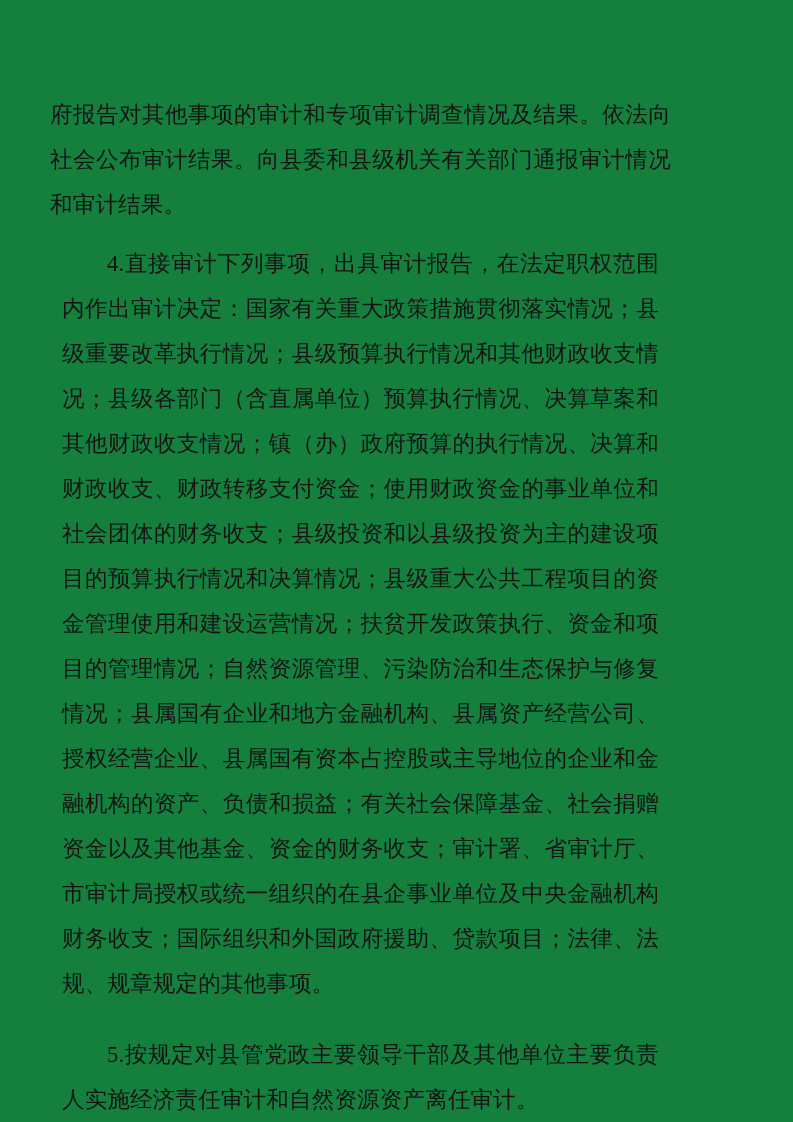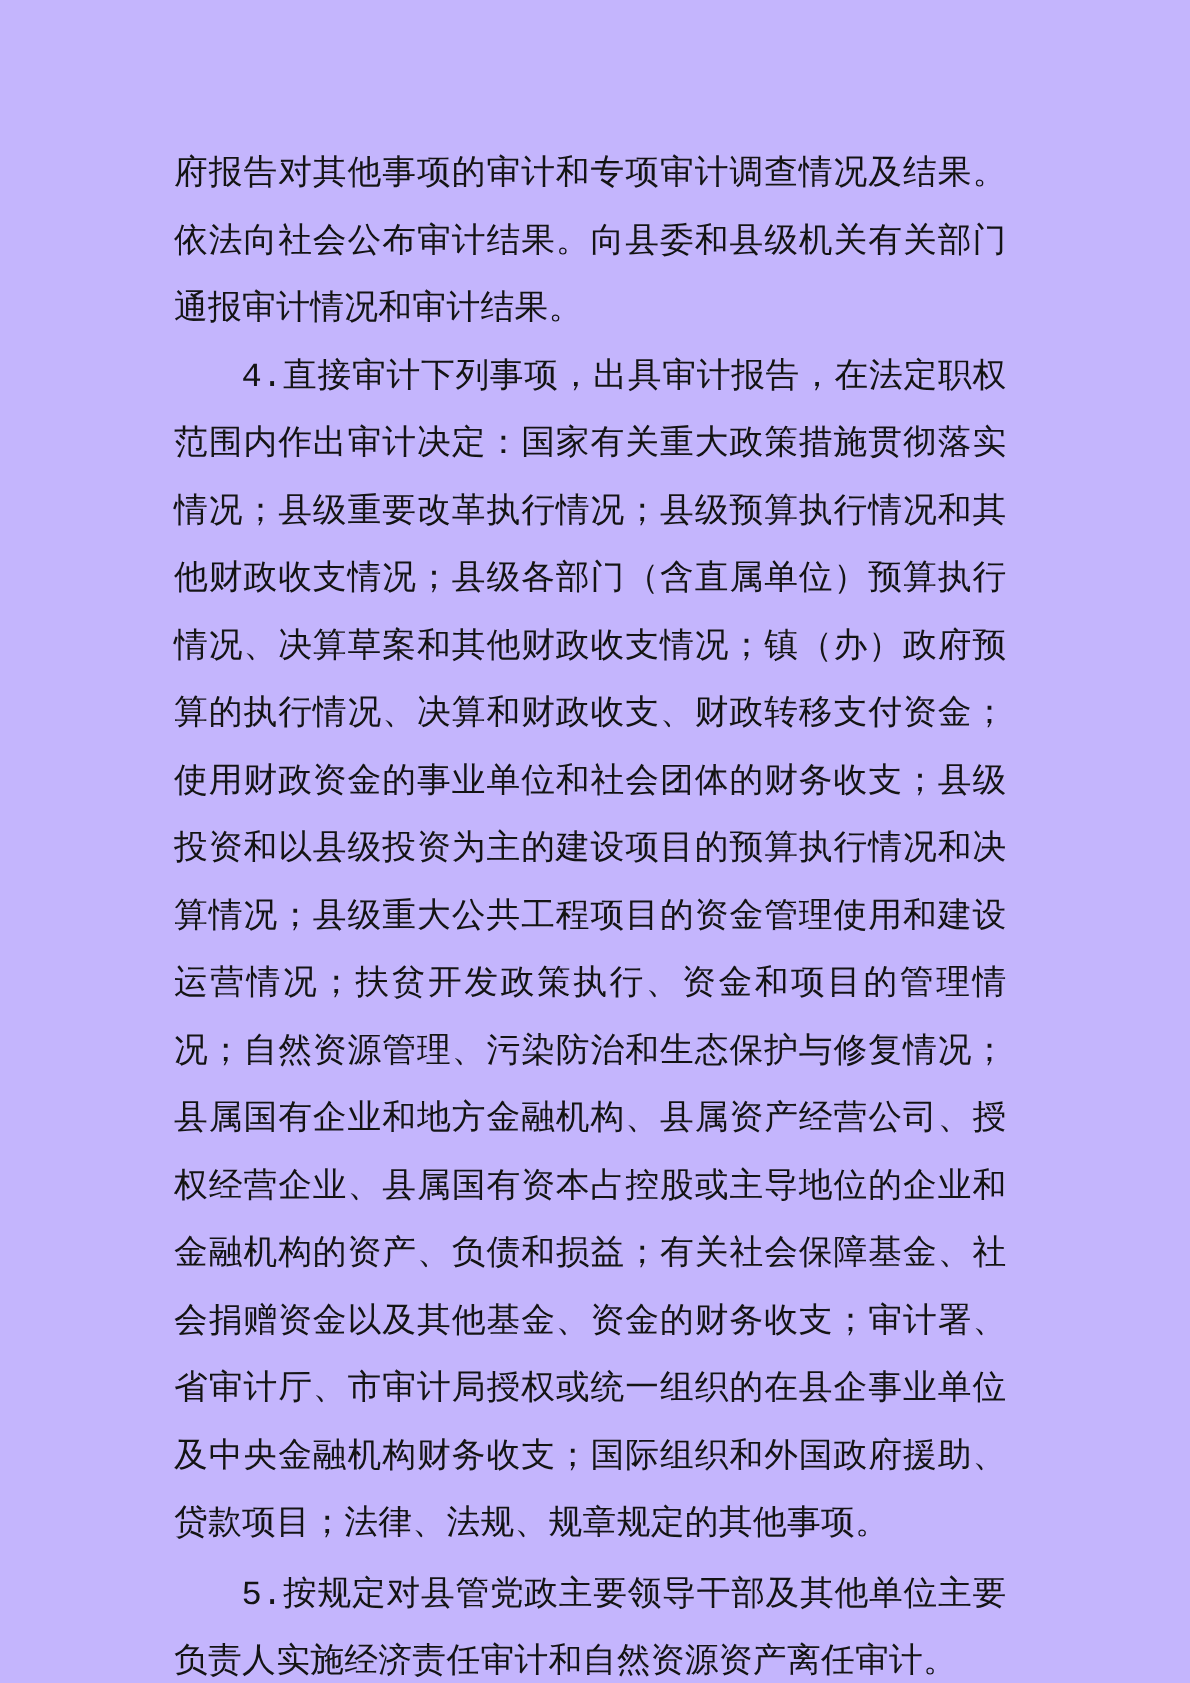--- a/index.html
+++ b/index.html
@@ -11,40 +11,39 @@
     width: 793px;
     height: 1122px;
     font-family: "Liberation Serif", "DejaVu Serif", serif;
     color: #1a1a1a;
     overflow: hidden;
   }
   .page {
     position: relative;
     width: 793px;
     height: 1122px;
-    background: #c4b5fd;
+    background: #15803d;
     box-sizing: border-box;
-    padding: 92px 122px 60px 116px;
+    padding: 92px 122px 60px 50px;
   }
   .doc-body {
     font-size: 22.5px;
     line-height: 45px;
     text-align: justify;
     text-justify: inter-ideograph;
     letter-spacing: 0.2px;
     color: #141414;
   }
   .para {
     margin: 0;
     text-indent: 0;
   }
   .para-indent {
-    margin: 0;
+    margin: 12px;
     text-indent: 2em;
-    font-family: Liberation Mono, monospace;
   }
   .spacer-small {
     height: 2px;
   }
 </style>
 </head>
 <body>
 
 <div class="page">
   <div class="doc-body">

